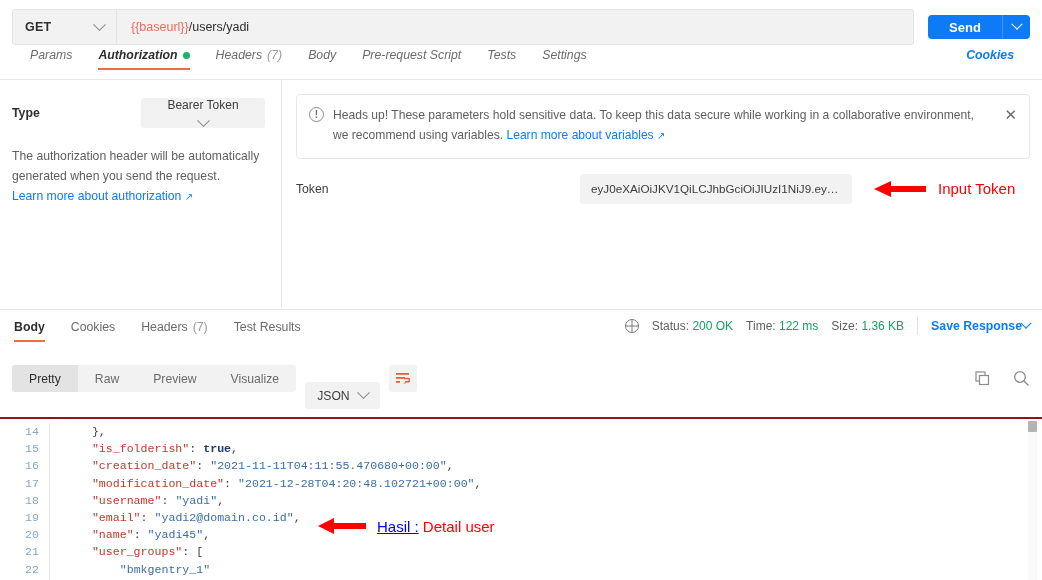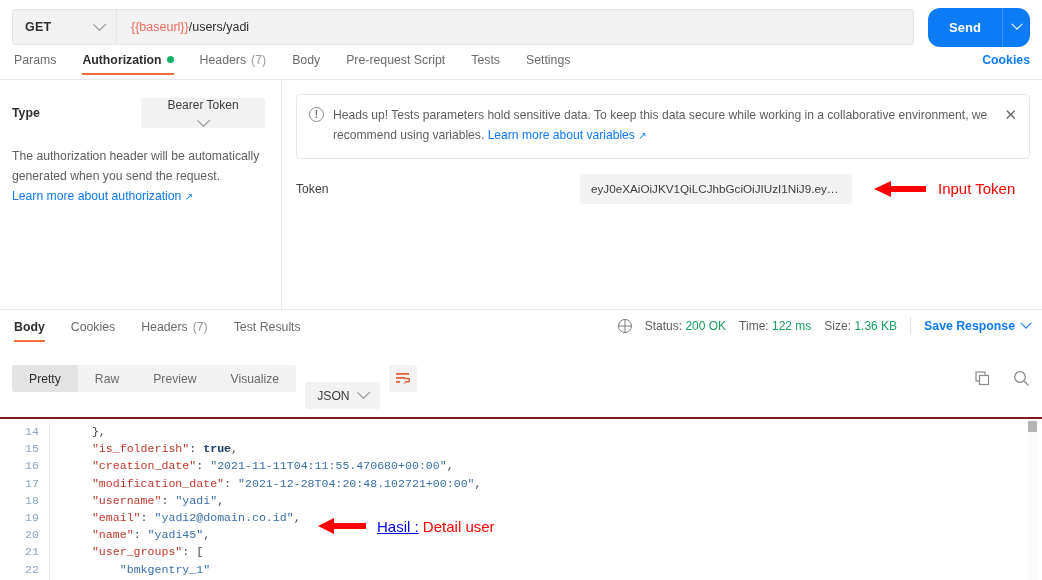--- a/index.html
+++ b/index.html
@@ -55,22 +55,22 @@
     align-items: center;
     padding: 0 14px;
     font-size: 12.5px;
     white-space: nowrap;
   }
   .url-var { color: #ed6b5f; }
   .url-rest { color: #2e2e2e; }
   .send-group {
     display: flex;
     margin-left: 14px;
-    height: 39px;
-    border-radius: 12px;
+    height: 24px;
+    border-radius: 4px;
     overflow: hidden;
     background: #0d7bf5;
   }
   .send-btn {
     display: flex; align-items: center; justify-content: center;
     width: 74px;
     color: #fff;
     font-size: 13px;
     font-weight: bold;
     cursor: pointer;
@@ -84,25 +84,26 @@
   .send-caret {
     width: 8px; height: 8px;
     border-right: 1.5px solid #ffffff;
     border-bottom: 1.5px solid #ffffff;
     transform: rotate(45deg) translate(-2px,-2px);
   }
 
   
   .req-tabs {
     display: flex;
-    align-items: center;
+    align-items: flex-start;
     height: 32px;
-    padding: 0 12px;
+    padding: 0 28px;
     border-bottom: 1px solid #e8e8e8;
     position: relative;
+    font-style: italic;
   }
   .tab {
     position: relative;
     display: flex;
     align-items: center;
     gap: 5px;
     padding: 0 13px 8px 13px;
     font-size: 12.3px;
     color: #6b6b6b;
     cursor: pointer;
@@ -282,21 +283,21 @@
     content:""; position:absolute; left:50%; top:-1.2px; bottom:-1.2px;
     width: 0; border-left: 1.2px solid #7a7a7a; transform: translateX(-50%);
   }
   .globe::after {
     content:""; position:absolute; top:50%; left:-1.2px; right:-1.2px;
     height: 0; border-top: 1.2px solid #7a7a7a; transform: translateY(-50%);
   }
   .stat-val { color: #17a05e; }
   .divider-v { width: 1px; height: 18px; background: #e0e0e0; }
   .save-resp {
-    display: flex; align-items: center; gap: 7px;
+    display: flex; align-items: center; 
     color: #0d7bf5; font-weight: bold; font-size: 12.3px;
     cursor: pointer;
   }
   .caret-blue {
     width: 8px; height: 8px;
     border-right: 1.4px solid #0d7bf5;
     border-bottom: 1.4px solid #0d7bf5;
     transform: rotate(45deg) translate(-2px,-2px);
   }
 
@@ -466,21 +467,21 @@
       <span>The authorization header will be automatically generated when you send the request.</span>
       <br>
       <span class="link-blue"><span>Learn more about authorization</span> <span class="arrow-ne">↗</span></span>
     </div>
   </div>
 
   <div class="auth-right">
     <div class="heads-up">
       <span class="info-icon">!</span>
       <div class="heads-text">
-        <span>Heads up! Tests parameters hold sensitive data. To keep this data secure while working in a collaborative environment, we recommend using variables.</span>
+        <span>Heads up! These parameters hold sensitive data. To keep this data secure while working in a collaborative environment, we recommend using variables.</span>
         <span class="link-blue"><span>Learn more about variables</span> <span class="arrow-ne">↗</span></span>
       </div>
       <span class="close-x">✕</span>
     </div>
 
     <div class="token-row">
       <span class="token-label">Token</span>
       <div class="token-input">eyJ0eXAiOiJKV1QiLCJhbGciOiJIUzI1NiJ9.ey…</div>
       <div class="annot">
         <svg class="annot-arrow" width="52" height="18" viewBox="0 0 52 18">

